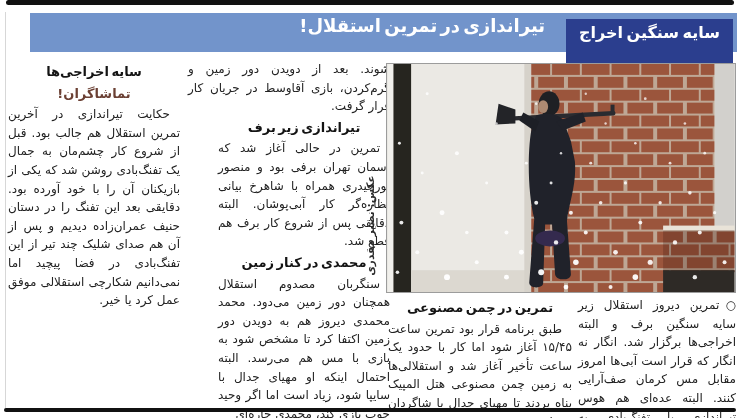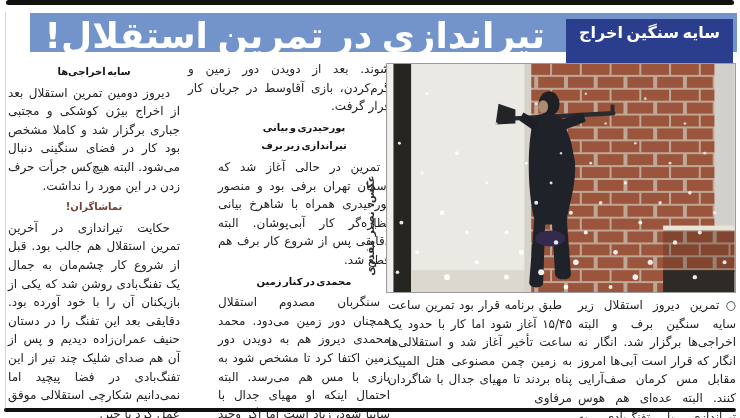--- a/index.html
+++ b/index.html
@@ -9,32 +9,32 @@
     direction:rtl;overflow:hidden;position:relative;
   }
   .page{position:absolute;inset:0;}
   .top-rule{position:absolute;left:6px;right:6px;top:0;height:5px;background:#111;border-radius:6px;}
   .bottom-rule{position:absolute;left:4px;right:4px;top:408px;height:4px;background:#111;border-radius:2px;}
   .left-rule{position:absolute;left:5px;top:12px;bottom:10px;width:1px;background:#d7d7d7;}
 
   .bar{position:absolute;left:30px;right:3px;top:13px;height:39px;background:#7294cb;}
   .headline{
     position:absolute;right:192px;top:2px;
-    font-size:36px;font-weight:bold;color:#ffffff;word-spacing:-3px;white-space:nowrap;
+    font-size:18px;font-weight:bold;color:#ffffff;word-spacing:-3px;white-space:nowrap;
   }
   .kicker{
     position:absolute;right:4px;top:6px;height:44px;line-height:27px;
     background:#2b3e8e;color:#ffffff;font-weight:bold;font-size:16px;
     padding:0 13px;word-spacing:-2px;white-space:nowrap;
   }
 
   .col{position:absolute;font-size:12px;line-height:18.6px;color:#222;}
   .col p{margin:0;text-align:justify;}
   .col p.ind{text-indent:10px;}
-  .hd{margin:3px 0 2px 0;font-size:10px;font-weight:bold;text-align:center;color:#141414;word-spacing:-2px;}
+  .hd{margin:3px 0 2px 0;font-size:13px;font-weight:bold;text-align:center;color:#141414;word-spacing:-2px;}
   .hd.red{color:#6b4034;}
   .hd .hl{display:block;}
 
   .col1{left:8px;top:60px;width:172px;}
   .col2{left:188px;top:60px;width:202px;}
   .col2 .narrow{width:172px;margin-left:30px;} 
   .col3{left:388px;top:296px;width:184px;}
   .caption{left:578px;top:296px;width:158px;}
   .caption p{font-size:12px;}
 
@@ -59,30 +59,28 @@
   <div class="top-rule"></div>
   <div class="left-rule"></div>
 
   <div class="bar">
     <span class="headline">تیراندازی در تمرین استقلال!</span>
     <span class="kicker">سایه سنگین اخراج</span>
   </div>
 
   <div class="col col1">
     <h3 class="hd">سایه اخراجی‌ها</h3>
-    <p class="ind">دیروز دومین تمرین استقلال بعد از اخراج بیژن کوشکی و مجتبی جباری برگزار شد و کاملا مشخص بود کار در فضای سنگینی دنبال می‌شود. البته هیچ‌کس جرأت حرف زدن در این مورد را نداشت.</p>
     <h3 class="hd red">تماشاگران!</h3>
     <p class="ind">حکایت تیراندازی در آخرین تمرین استقلال هم جالب بود. قبل از شروع کار چشم‌مان به جمال یک تفنگ‌بادی روشن شد که یکی از بازیکنان آن را با خود آورده بود. دقایقی بعد این تفنگ را در دستان حنیف عمران‌زاده دیدیم و پس از آن هم صدای شلیک چند تیر از این تفنگ‌بادی در فضا پیچید اما نمی‌دانیم شکارچی استقلالی موفق عمل کرد یا خیر.</p>
   </div>
 
   <div class="col col2">
     <p class="cont">شوند. بعد از دویدن دور زمین و گرم‌کردن، بازی آقاوسط در جریان کار قرار گرفت.</p>
     <div class="narrow">
       <h3 class="hd">
-        <span class="hl">پورحیدری و بیانی</span>
         <span class="hl">تیراندازی زیر برف</span>
       </h3>
       <p class="ind">تمرین در حالی آغاز شد که آسمان تهران برفی بود و منصور پورحیدری همراه با شاهرخ بیانی نظاره‌گر کار آبی‌پوشان. البته دقایقی پس از شروع کار برف هم قطع شد.</p>
       <h3 class="hd">محمدی در کنار زمین</h3>
       <p class="ind">سنگربان مصدوم استقلال همچنان دور زمین می‌دود. محمد محمدی دیروز هم به دویدن دور زمین اکتفا کرد تا مشخص شود به بازی با مس هم می‌رسد. البته احتمال اینکه او مهیای جدال با سایپا شود، زیاد است اما اگر وحید خوب بازی کند، محمدی چاره‌ای</p>
     </div>
   </div>
 
   <div class="photo">
     <svg viewBox="0 0 350 230" xmlns="http://www.w3.org/2000/svg">
@@ -174,20 +172,21 @@
         <circle cx="310" cy="215" r="2.2" fill-opacity=".9"></circle>
           <circle cx="225" cy="225" r="2" fill-opacity=".9"></circle>
         <circle cx="180" cy="225" r="2.4" fill-opacity=".95"></circle>
       </g>
     </svg>
   </div>
 
   <div class="photo-credit">عکس: نصیر مقدری</div>
 
   <div class="col col3">
+    <h3 class="hd">تمرین در چمن مصنوعی</h3>
     <p class="ind">طبق برنامه قرار بود تمرین ساعت ۱۵/۴۵ آغاز شود اما کار با حدود یک ساعت تأخیر آغاز شد و استقلالی‌ها به زمین چمن مصنوعی هتل المپیک پناه بردند تا مهیای جدال با شاگردان مرفاوی</p>
   </div>
 
   <div class="col caption">
     <p>○تمرین دیروز استقلال زیر سایه سنگین برف و البته اخراجی‌ها برگزار شد. انگار نه انگار که قرار است آبی‌ها امروز مقابل مس کرمان صف‌آرایی کنند. البته عده‌ای هم هوس تیراندازی با تفنگ‌بادی به سرشان زده بود که...</p>
   </div>
 
   <div class="bottom-rule"></div>
 
 </div>

